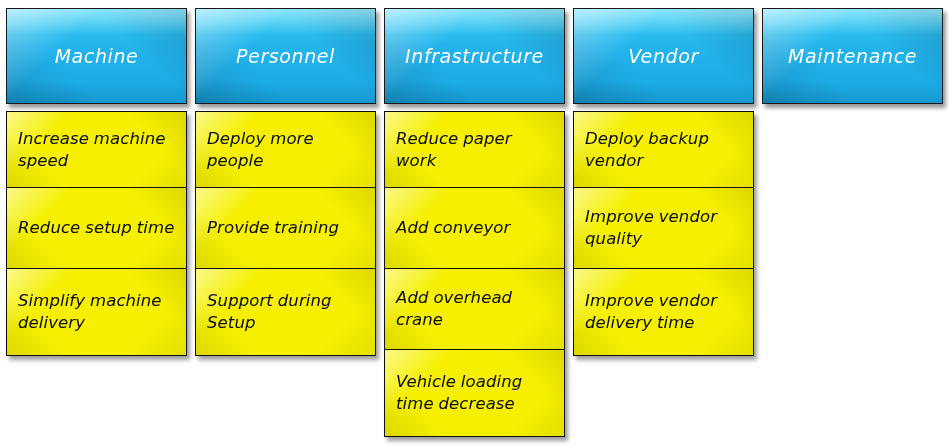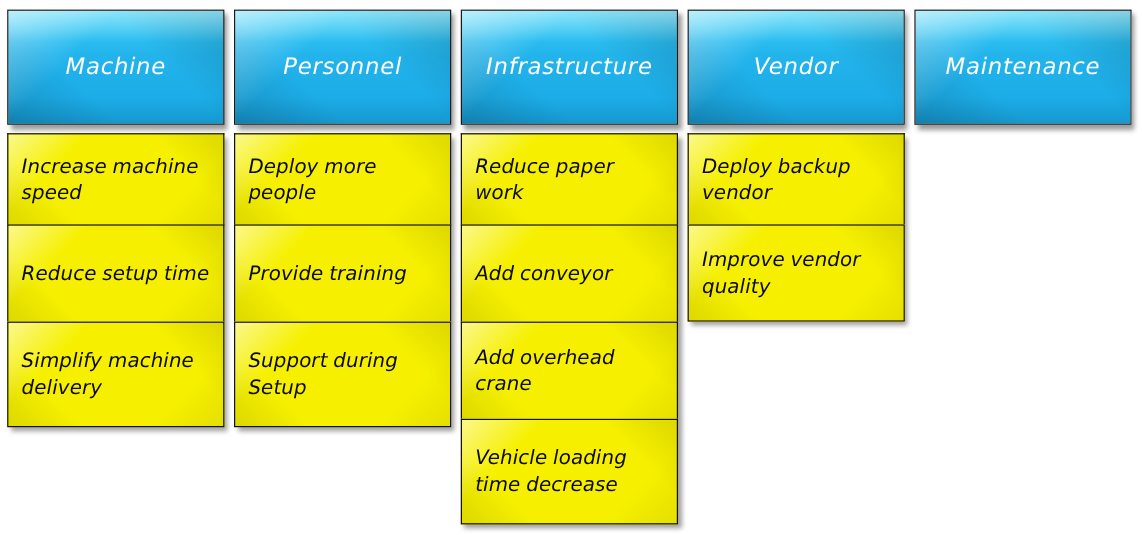--- a/index.html
+++ b/index.html
@@ -189,20 +189,23 @@
     <div class="header-card">
       <span class="header-label">Vendor</span>
     </div>
     <div class="cards">
       <div class="card h-2">
         <span class="card-text">Deploy backup vendor</span>
       </div>
       <div class="card h-2b">
         <span class="card-text">Improve vendor quality</span>
       </div>
+      <div class="card h-3">
+        <span class="card-text">Improve vendor delivery time</span>
+      </div>
     </div>
   </div>
 
   <div class="column">
     <div class="header-card">
       <span class="header-label">Maintenance</span>
     </div>
   </div>
 
 </div>

